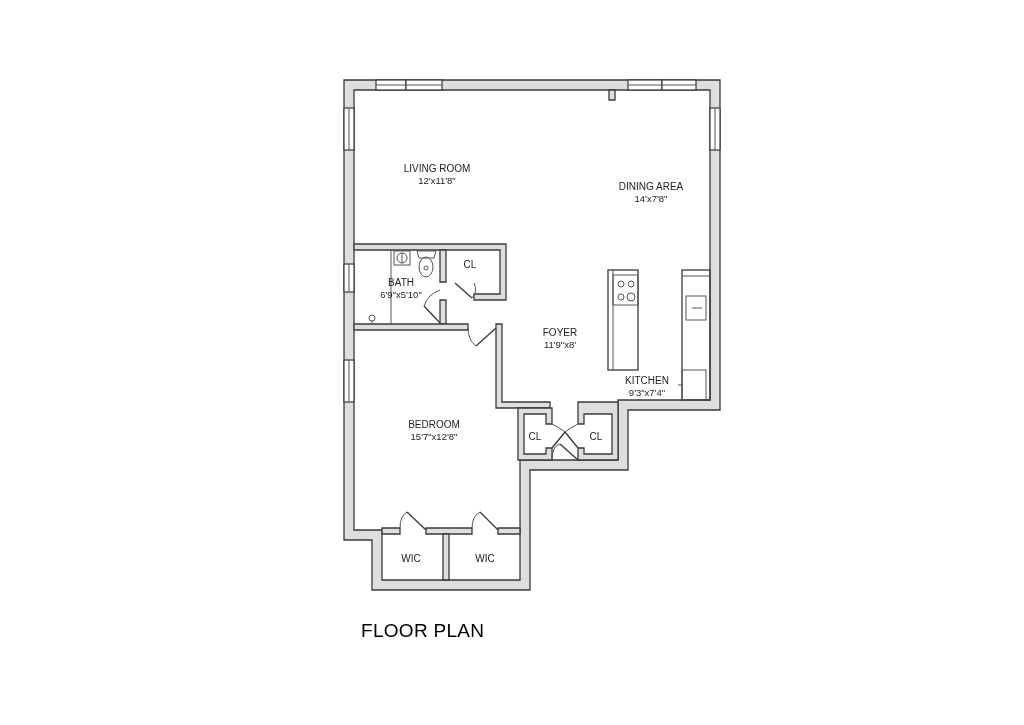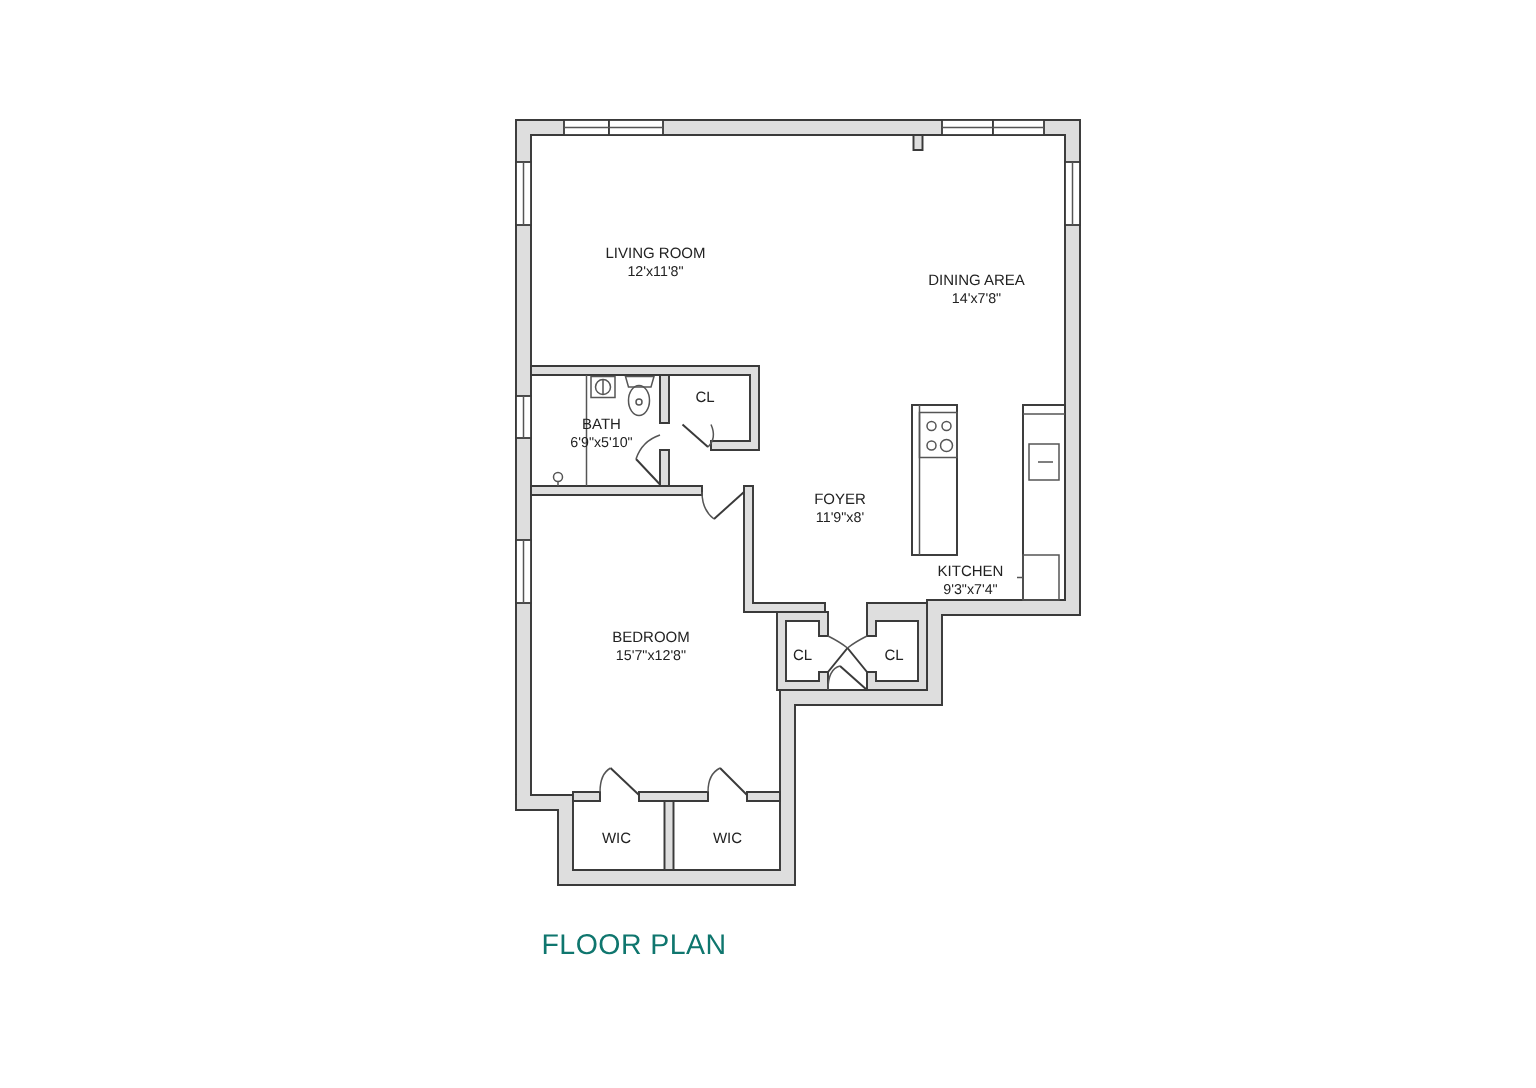--- a/index.html
+++ b/index.html
@@ -4,21 +4,21 @@
 <style>
   html, body { margin: 0; padding: 0; background: #ffffff; }
   body { width: 1024px; height: 725px; position: relative; overflow: hidden; font-family: "Liberation Sans", sans-serif; }
   #plan { position: absolute; left: 0; top: 0; width: 1024px; height: 725px; }
   .wall { fill: #dedede; stroke: #3a3a3a; stroke-width: 1.3; }
   .line { fill: none; stroke: #3a3a3a; stroke-width: 1.3; }
   .thin { fill: none; stroke: #555; stroke-width: 1; }
   .win { fill: #ffffff; stroke: #3a3a3a; stroke-width: 1.2; }
   .room-label { font-family: "Liberation Sans", sans-serif; font-size: 10px; fill: #222; text-anchor: middle; }
   .room-dim { font-family: "Liberation Sans", sans-serif; font-size: 9.5px; fill: #222; text-anchor: middle; }
-  .title { position: absolute; left: 361px; top: 620px; font-family: "Liberation Sans", sans-serif; font-size: 19px; color: #0f766e; letter-spacing: 0.3px; }
+  .title { position: absolute; left: 361px; top: 620px; font-family: "Liberation Sans", sans-serif; font-size: 19px; color: #000000; letter-spacing: 0.3px; }
 </style>
 </head>
 <body>
 
 <svg id="plan" viewBox="0 0 1024 725" xmlns="http://www.w3.org/2000/svg">
 
   <g>
 
     <path class="wall" fill-rule="evenodd" d="
       M344,80 L720,80 L720,410 L628,410 L628,470 L580,470 L580,470 L530,470 L530,590 L372,590 L372,540 L344,540 Z

